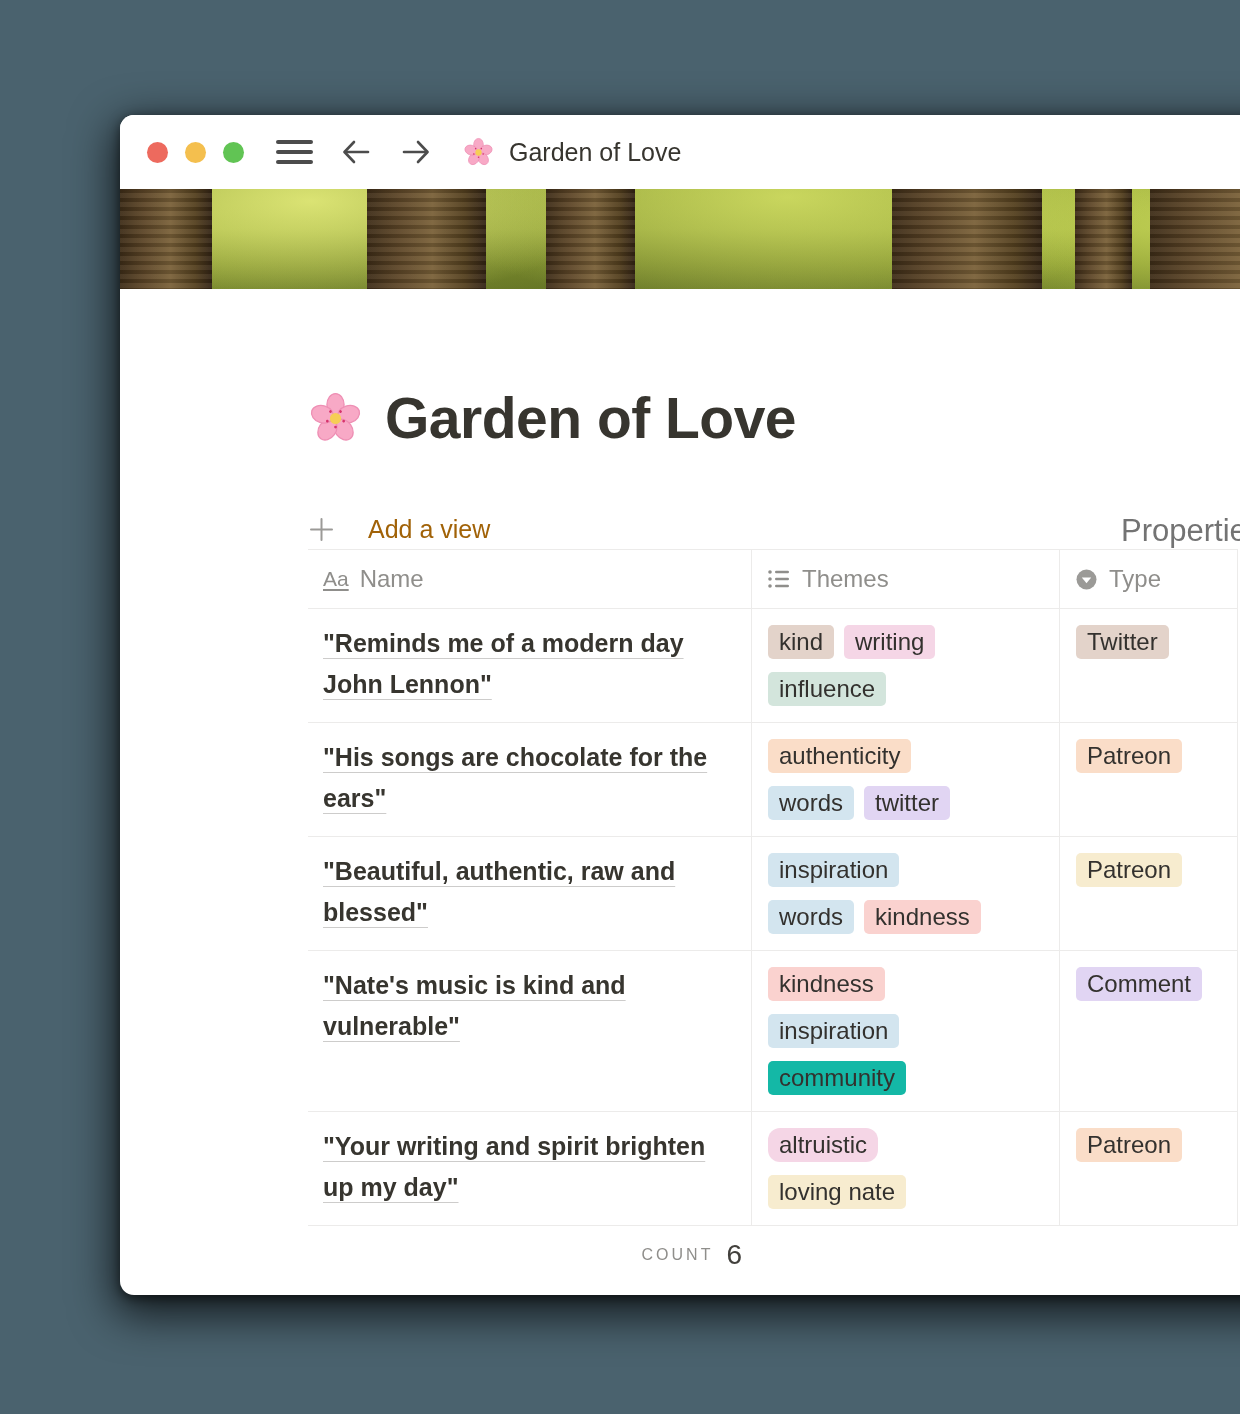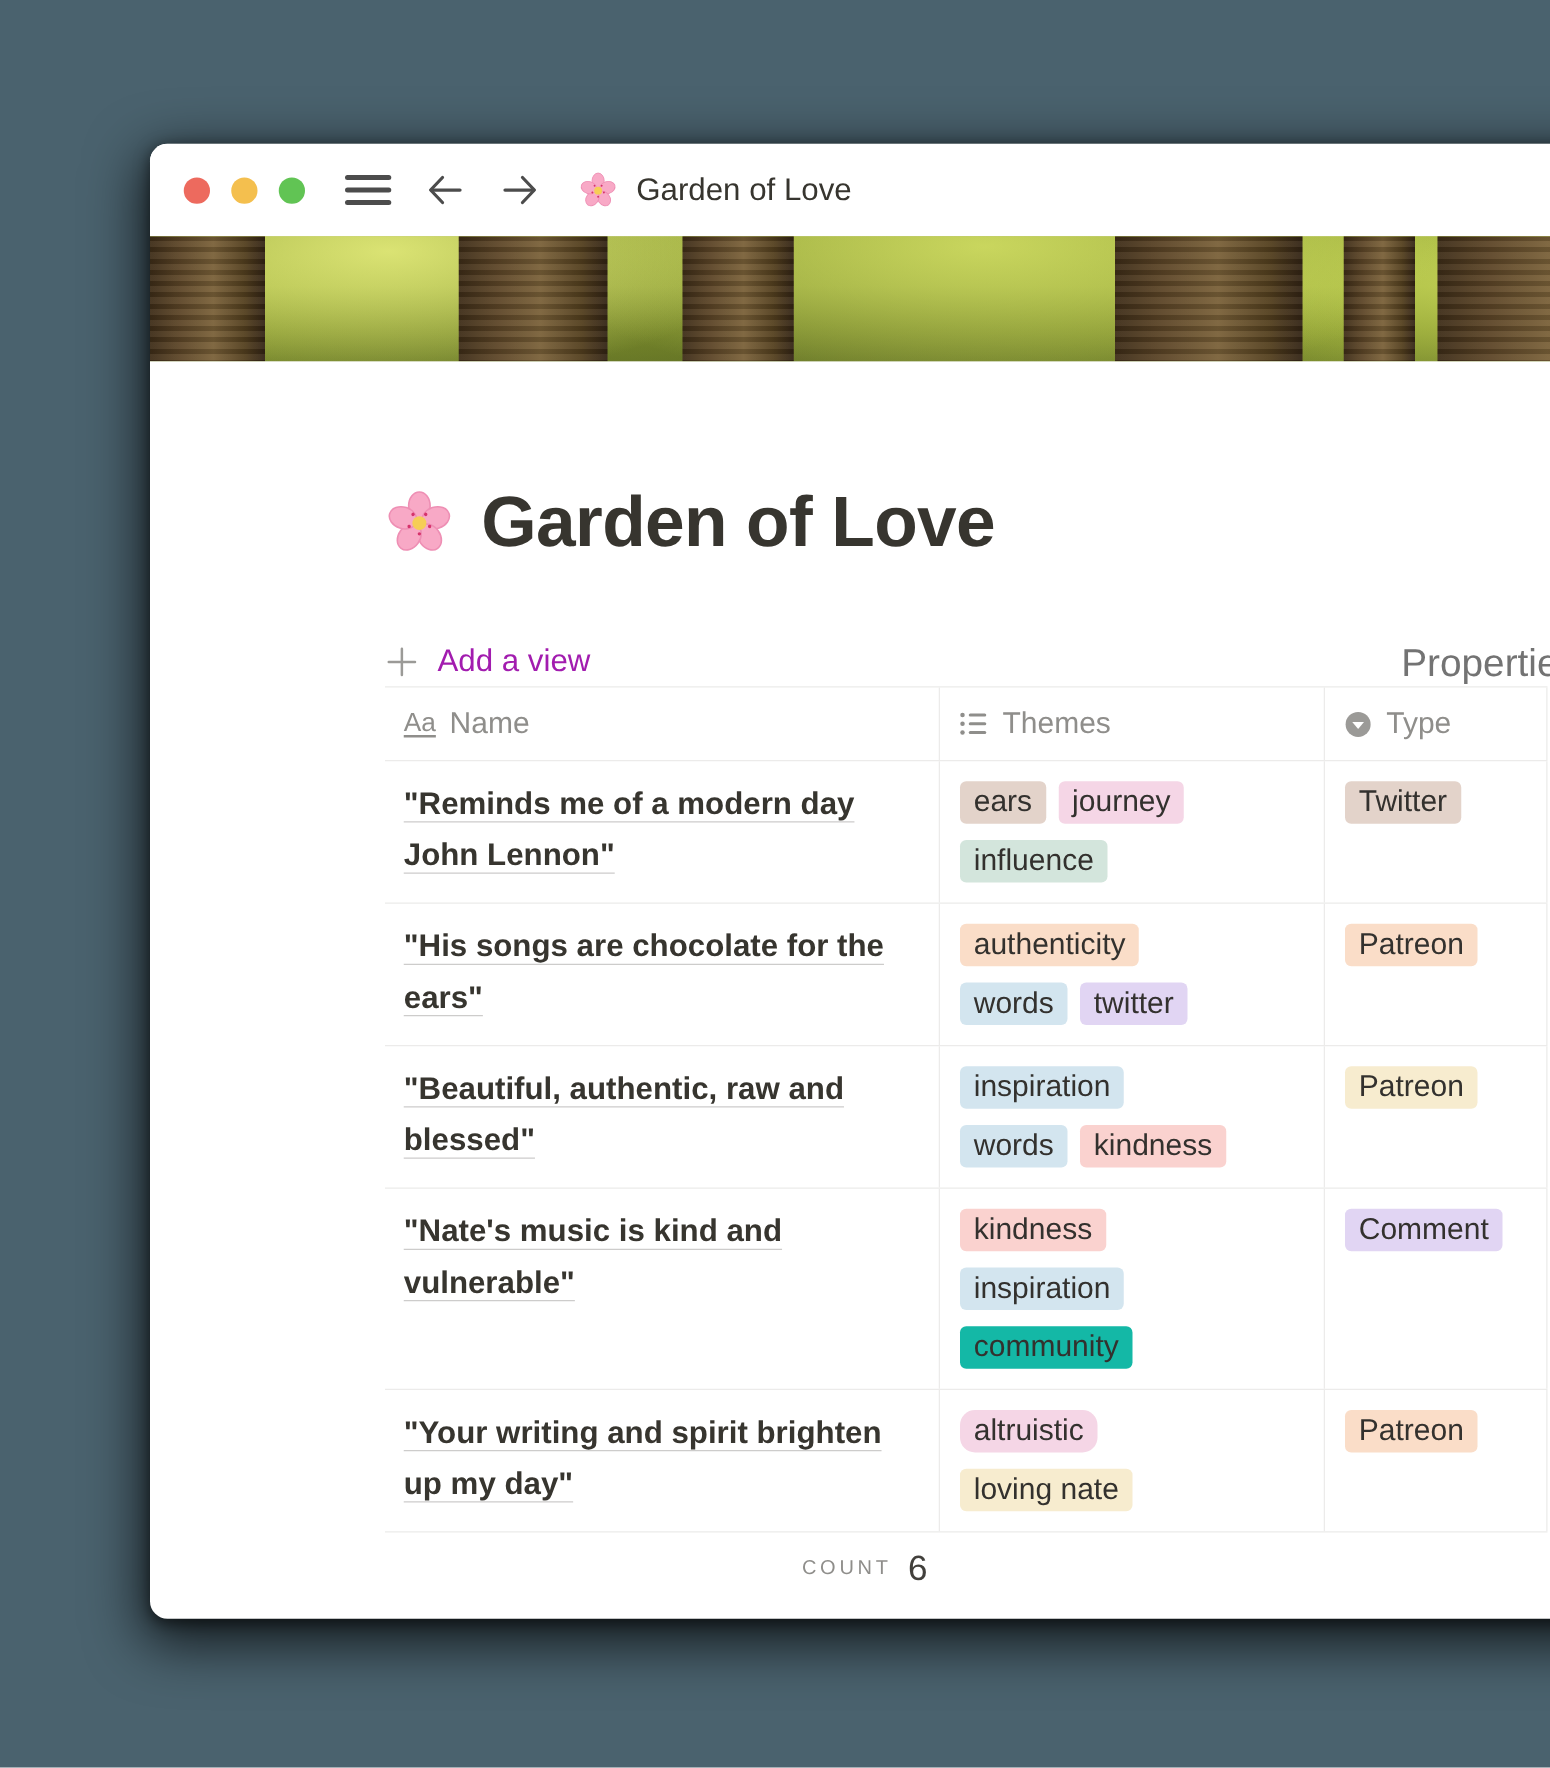--- a/index.html
+++ b/index.html
@@ -43,21 +43,21 @@
   }
   .trunk::after {
     content:""; position:absolute; inset:0;
     background:repeating-linear-gradient(180deg, rgba(0,0,0,.14) 0 4px, rgba(255,255,255,.05) 4px 9px);
   }
   
   .content { padding-left:188px; }
   .title-row { margin-top:96px; display:flex; align-items:center; gap:22px; }
   .page-title { font-size:57px; font-weight:700; color:#37352F; letter-spacing:-0.5px; }
   .toolbar { position:relative; margin-top:58px; height:40px; display:flex; align-items:center; }
-  .add-view { display:flex; align-items:center; gap:15px; font-size:25px; color:#a21caf; background:none; border:none; cursor:pointer; font-family:inherit; }
+  .add-view { display:flex; align-items:center; gap:33px; font-size:25px; color:#a16207; background:none; border:none; cursor:pointer; font-family:inherit; }
   .properties { position:absolute; left:813px; top:4px; font-size:31px; color:#737373; background:none; border:none; cursor:pointer; font-family:inherit; white-space:nowrap; }
   
   .table { width:930px; }
   .thead { display:flex; height:60px; border-top:1px solid #ECEBEA; border-bottom:1px solid #ECEBEA; }
   .th { display:flex; align-items:center; gap:11px; padding:0 15px; font-size:24px; color:#8F8E8B; border-right:1px solid #ECEBEA; cursor:pointer; }
   .th-name  { width:444px; }
   .th-theme { width:308px; }
   .th-type  { width:178px; }
   .aa-icon { font-size:21px; font-weight:500; text-decoration:underline; text-underline-offset:3px; }
   .trow { display:flex; border-bottom:1px solid #ECEBEA; min-height:110px; }
@@ -187,22 +187,22 @@
           <span>Type</span>
         </div>
       </div>
 
       <div class="trow">
         <div class="cell cell-name">
           <span class="name-link">"Reminds me of a modern day John Lennon"</span>
         </div>
         <div class="cell cell-theme">
           <div class="tag-line">
-            <span class="tag" style="background: rgb(227, 211, 202);">ears</span>
-            <span class="tag" style="background: rgb(245, 214, 230);">journey</span>
+            <span class="tag" style="background: rgb(227, 211, 202);">kind</span>
+            <span class="tag" style="background: rgb(245, 214, 230);">writing</span>
           </div>
           <div class="tag-line">
             <span class="tag" style="background: rgb(211, 229, 220);">influence</span>
           </div>
         </div>
         <div class="cell cell-type">
           <span class="tag" style="background: rgb(227, 211, 202);">Twitter</span>
         </div>
       </div>
 

